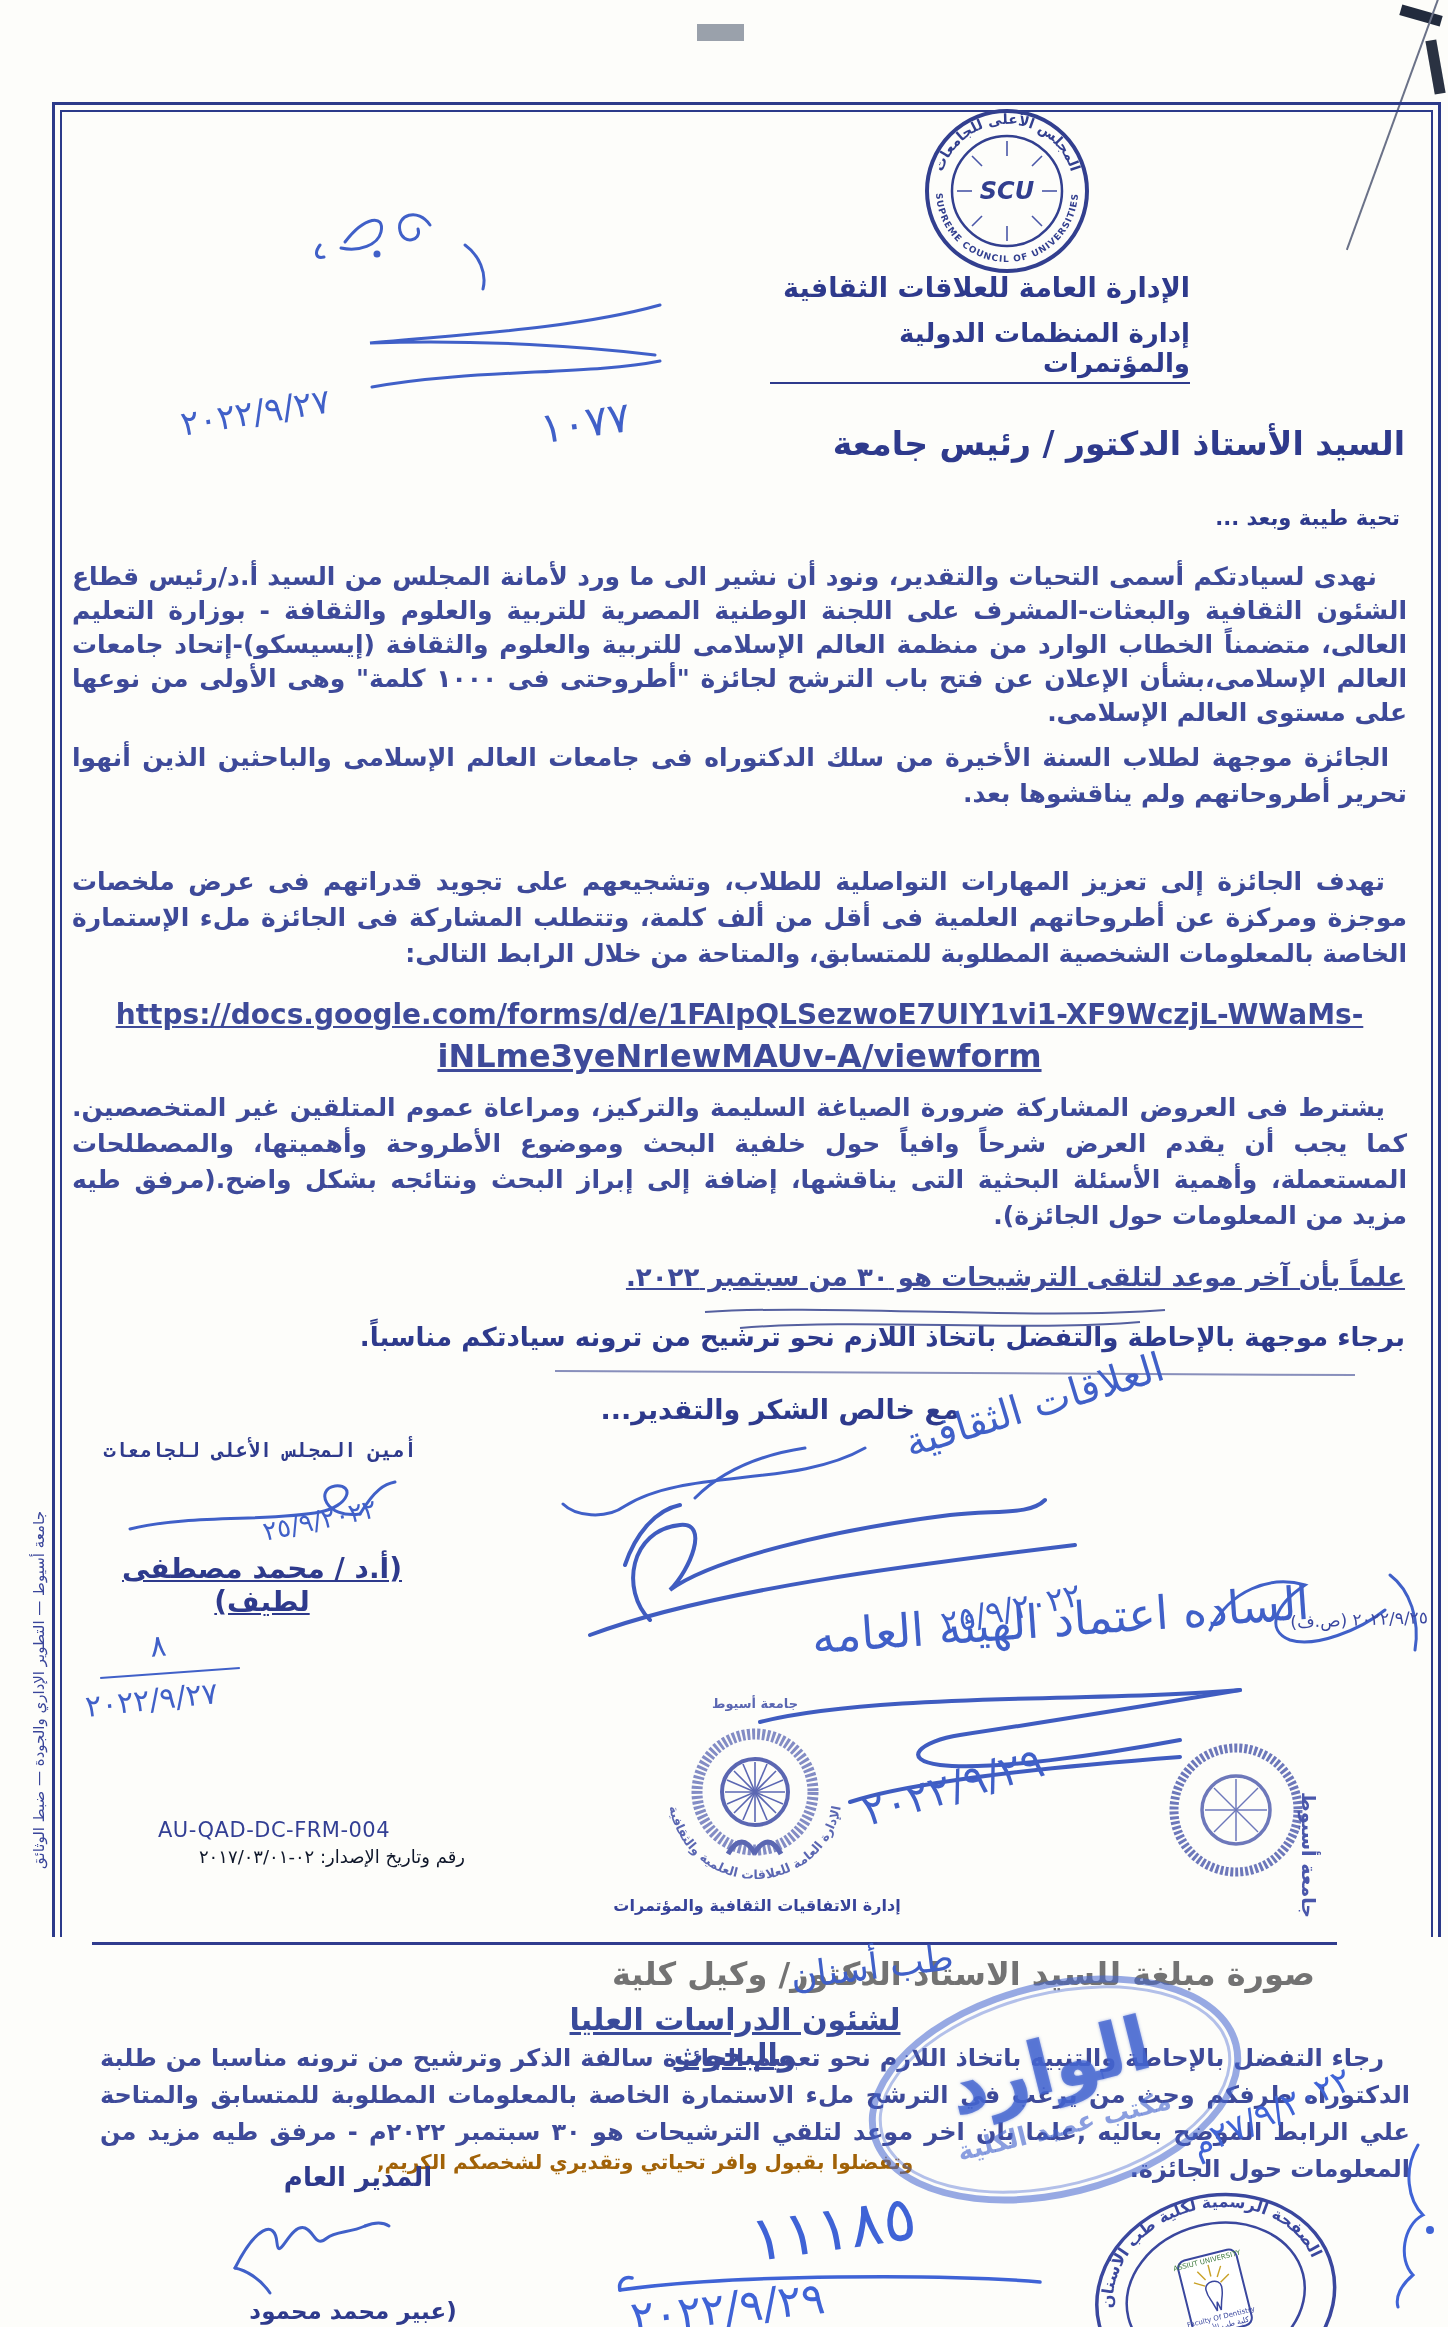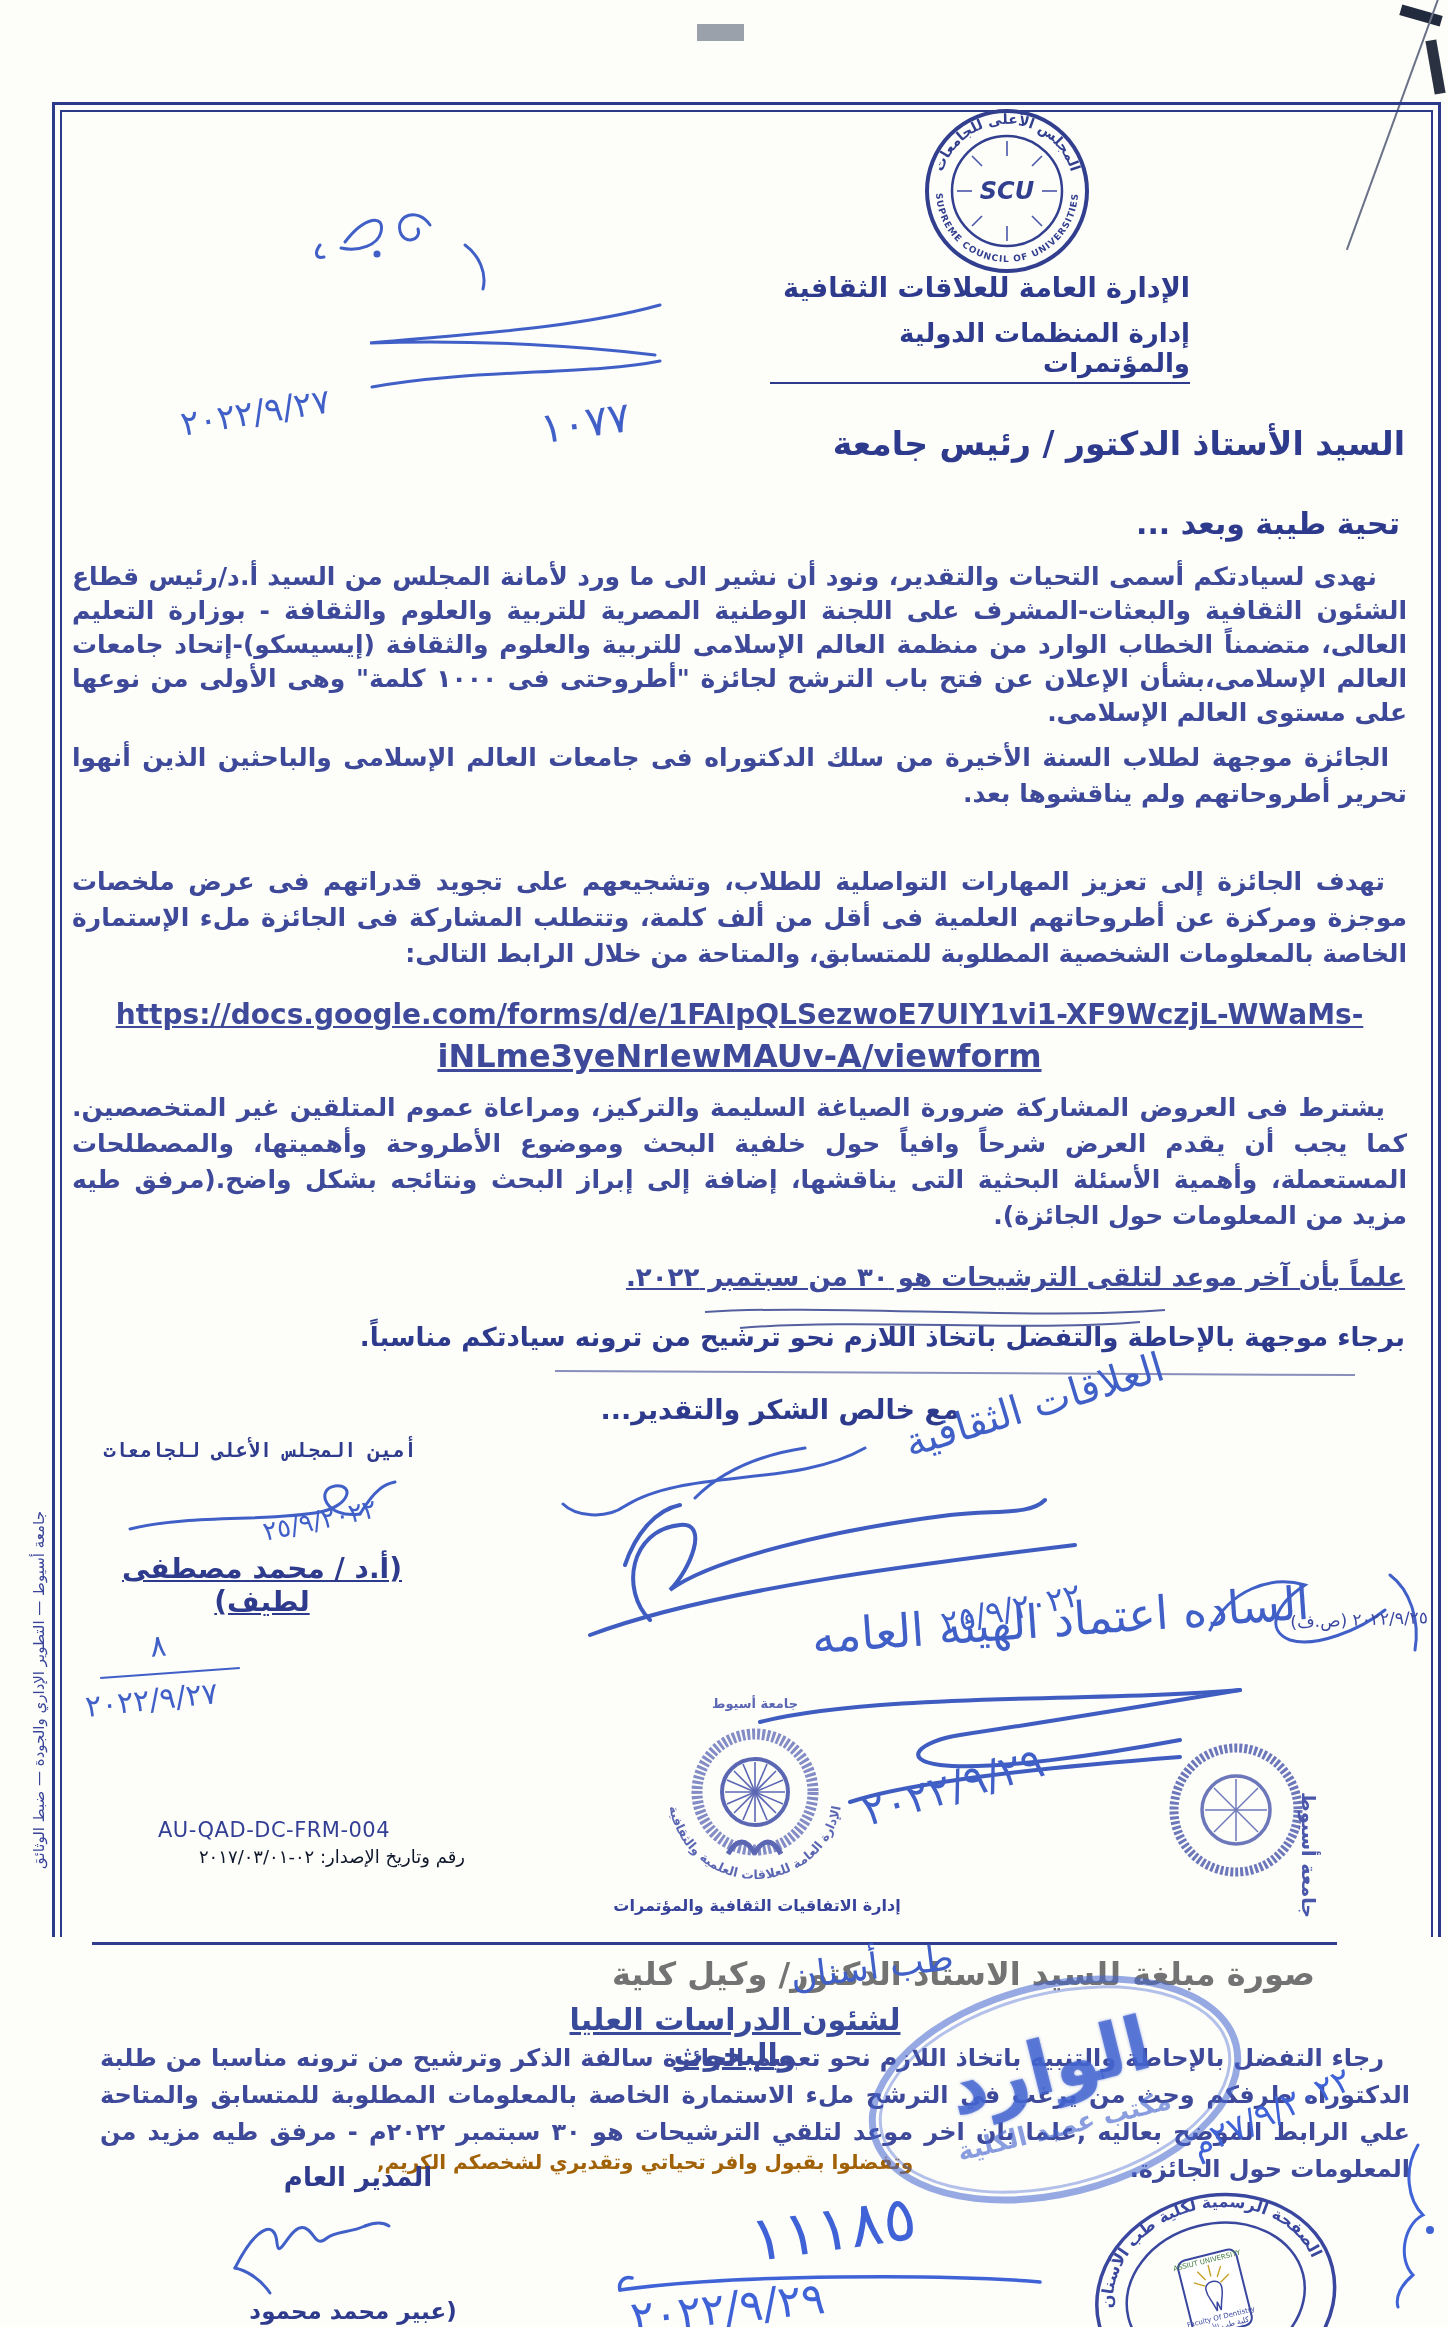--- a/index.html
+++ b/index.html
@@ -75,21 +75,21 @@
   <div class="abs" style="left:360px;top:295px;">
     <svg width="310" height="110" viewBox="0 0 310 110" fill="none" stroke="#4060c8" stroke-width="3" stroke-linecap="round">
       <path d="M300,10 C210,35 90,40 10,48 C120,44 230,52 295,60"></path>
       <path d="M12,92 C110,74 230,80 300,66"></path>
     </svg>
   </div>
   <div class="abs hw ltr" style="left:540px;top:398px;font-size:42px;transform:rotate(-8deg);">١٠٧٧</div>
   <div class="abs hw ltr" style="left:180px;top:392px;font-size:34px;transform:rotate(-9deg);">٢٠٢٢/٩/٢٧</div>
 
   <div class="abs ar right b navy" style="left:560px;top:424px;width:845px;font-size:33px;">السيد الأستاذ الدكتور /  رئيس جامعة</div>
-  <div class="abs ar right b navy" style="left:900px;top:506px;width:500px;font-size:30px;text-align:right;">تحية طيبة وبعد ...</div>
+  <div class="abs ar right b navy" style="left:900px;top:506px;width:500px;font-size:21px;text-align:right;">تحية طيبة وبعد ...</div>
 
   <div class="abs ar just b body-ink" style="left:72px;top:560px;width:1335px;font-size:25px;line-height:34px;text-indent:30px;">نهدى لسيادتكم أسمى التحيات والتقدير، ونود أن نشير الى ما ورد لأمانة المجلس من السيد أ.د/رئيس قطاع الشئون الثقافية والبعثات-المشرف على اللجنة الوطنية المصرية للتربية والعلوم والثقافة - بوزارة التعليم العالى، متضمناً الخطاب الوارد من منظمة العالم الإسلامى للتربية والعلوم والثقافة (إيسيسكو)-إتحاد جامعات العالم الإسلامى،بشأن الإعلان عن فتح باب الترشح لجائزة "أطروحتى فى ١٠٠٠ كلمة" وهى الأولى من نوعها على مستوى العالم الإسلامى.</div>
   <div class="abs ar just b body-ink" style="left:72px;top:740px;width:1335px;font-size:25px;line-height:36px;text-indent:18px;">الجائزة موجهة لطلاب السنة الأخيرة من سلك الدكتوراه فى جامعات العالم الإسلامى والباحثين الذين أنهوا تحرير أطروحاتهم ولم يناقشوها بعد.</div>
   <div class="abs ar just b body-ink" style="left:72px;top:864px;width:1335px;font-size:25px;line-height:36px;text-indent:22px;">تهدف الجائزة إلى تعزيز المهارات التواصلية للطلاب، وتشجيعهم على تجويد قدراتهم فى عرض ملخصات موجزة ومركزة عن أطروحاتهم العلمية فى أقل من ألف كلمة، وتتطلب المشاركة فى الجائزة ملء الإستمارة الخاصة بالمعلومات الشخصية المطلوبة للمتسابق، والمتاحة من خلال الرابط التالى:</div>
 
   <div class="abs ltr center" style="left:72px;top:998px;width:1335px;">
     <span class="u b body-ink" style="display:block;font-size:28px;">https://docs.google.com/forms/d/e/1FAIpQLSezwoE7UIY1vi1-XF9WczjL-WWaMs-</span>
     <span class="u b body-ink" style="display:block;font-size:32px;margin-top:6px;">iNLme3yeNrIewMAUv-A/viewform</span>
   </div>
 

